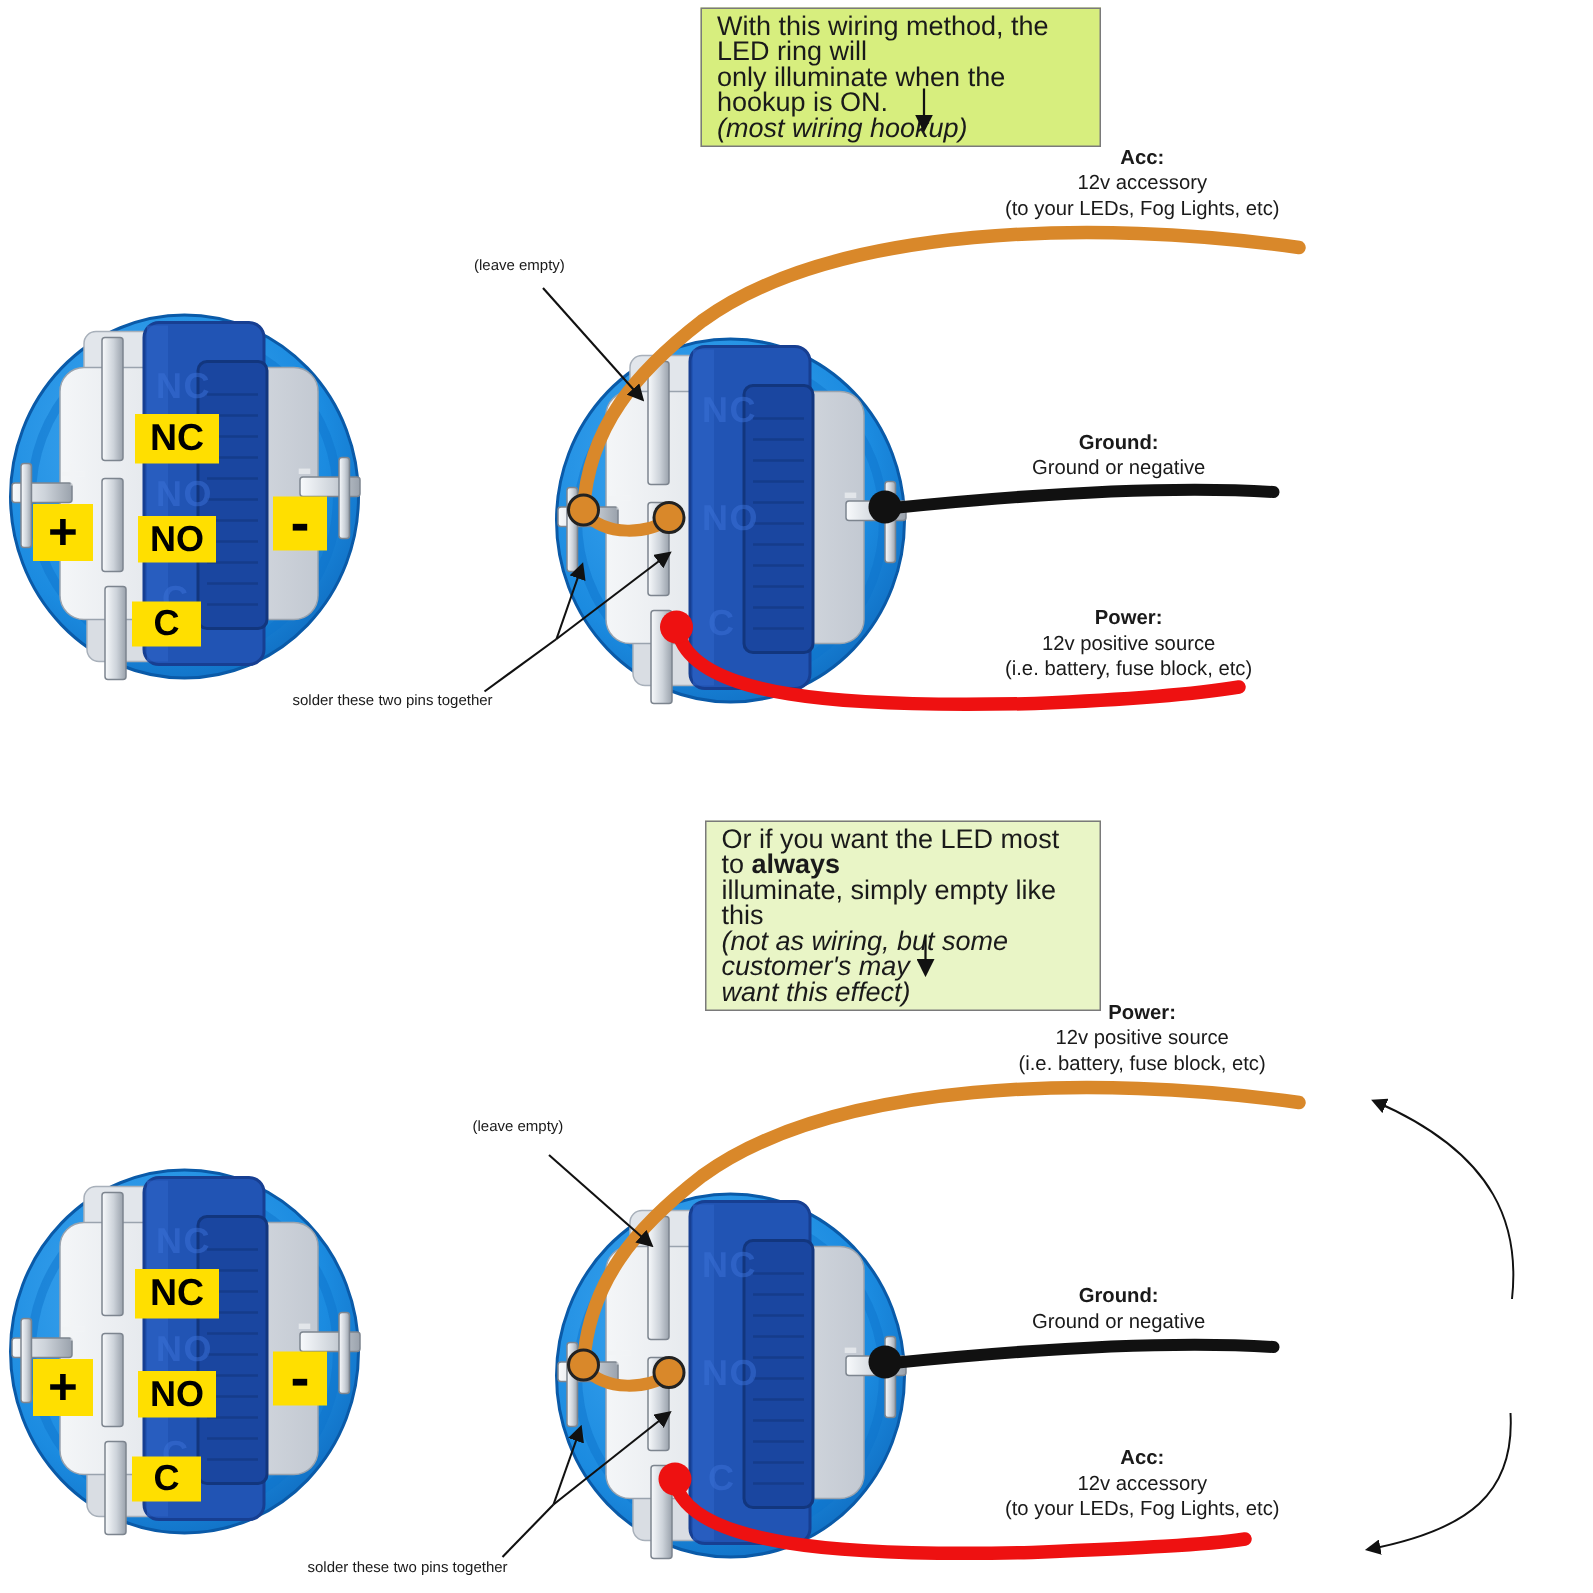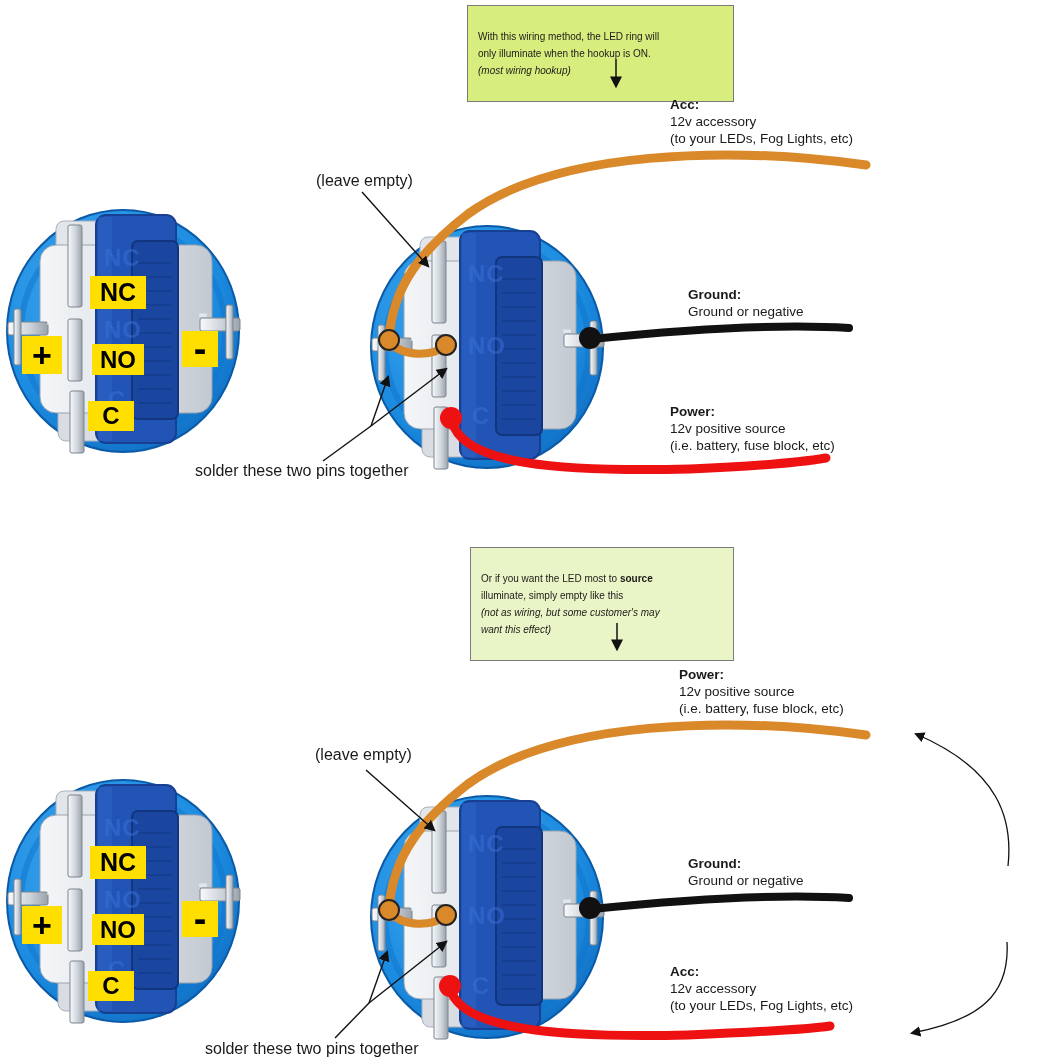--- a/index.html
+++ b/index.html
@@ -1,24 +1,24 @@
 <!DOCTYPE html>
 <html><head>
 <meta charset="utf-8">
 <style>
   html,body{margin:0;padding:0;background:#fff;}
   .canvas{position:relative;width:1062px;height:1062px;background:#ffffff;overflow:hidden;
           font-family:"Liberation Sans",sans-serif;color:#1a1a1a;}
-  .callout{position:absolute;border:1px solid #7a7a7a;padding:22px 10px;font-size:10px;line-height:17px;}
+  .callout{position:absolute;border:1px solid #7a7a7a;padding:3px 10px;font-size:18px;line-height:17px;}
   .callout.m1{left:467px;top:5px;width:245px;background:#d7ee7e;}
   .callout.m2{left:470px;top:547px;width:242px;background:#e9f5c6;}
   .callout .it{font-style:italic;}
-  .lbl{position:absolute;font-size:13.5px;line-height:17px;}
+  .lbl{position:absolute;font-size:13.5px;line-height:17px;text-align:center;}
   .lbl .t{font-weight:bold;}
-  .small-note{position:absolute;font-size:16px;}
+  .small-note{position:absolute;font-size:10px;}
   .notice{position:absolute;left:930px;top:873px;width:132px;text-align:center;font-size:11.5px;line-height:14.5px;}
   .switch{position:absolute;width:240px;height:252px;}
   .switch svg{position:absolute;left:0;top:0;}
   .chip{position:absolute;background:#ffdf00;color:#000;font-weight:bold;
         display:flex;align-items:center;justify-content:center;}
   .chip.nc{left:86px;top:72px;width:56px;height:33px;font-size:25px;}
   .chip.no{left:88px;top:140px;width:52px;height:31px;font-size:24px;}
   .chip.c{left:84px;top:197px;width:46px;height:30px;font-size:24px;}
   .chip.plus{left:18px;top:132px;width:40px;height:38px;font-size:34px;}
   .chip.minus{left:178px;top:127px;width:36px;height:36px;font-size:38px;}
@@ -124,21 +124,21 @@
         <use href="#sw"></use>
       </svg>
     <div class="emb e-nc">NC</div>
     <div class="emb e-no">NO</div>
     <div class="emb e-c">C</div>
     <div class="emb e-plus">+</div>
     <div class="emb e-minus">-</div>
   </div>
 
   <div class="callout m2">
-    <div><span>Or if you want the LED most to </span><b>source</b></div>
+    <div><span>Or if you want the LED most to </span><b>always</b></div>
     <div>illuminate, simply empty like this</div>
     <div class="it">(not as wiring, but some customer's may</div>
     <div class="it">want this effect)</div>
   </div>
 
   <div class="lbl" style="left:679px;top:666px;">
     <div class="t">Power:</div>
     <div>12v positive source</div>
     <div>(i.e. battery, fuse block, etc)</div>
   </div>

